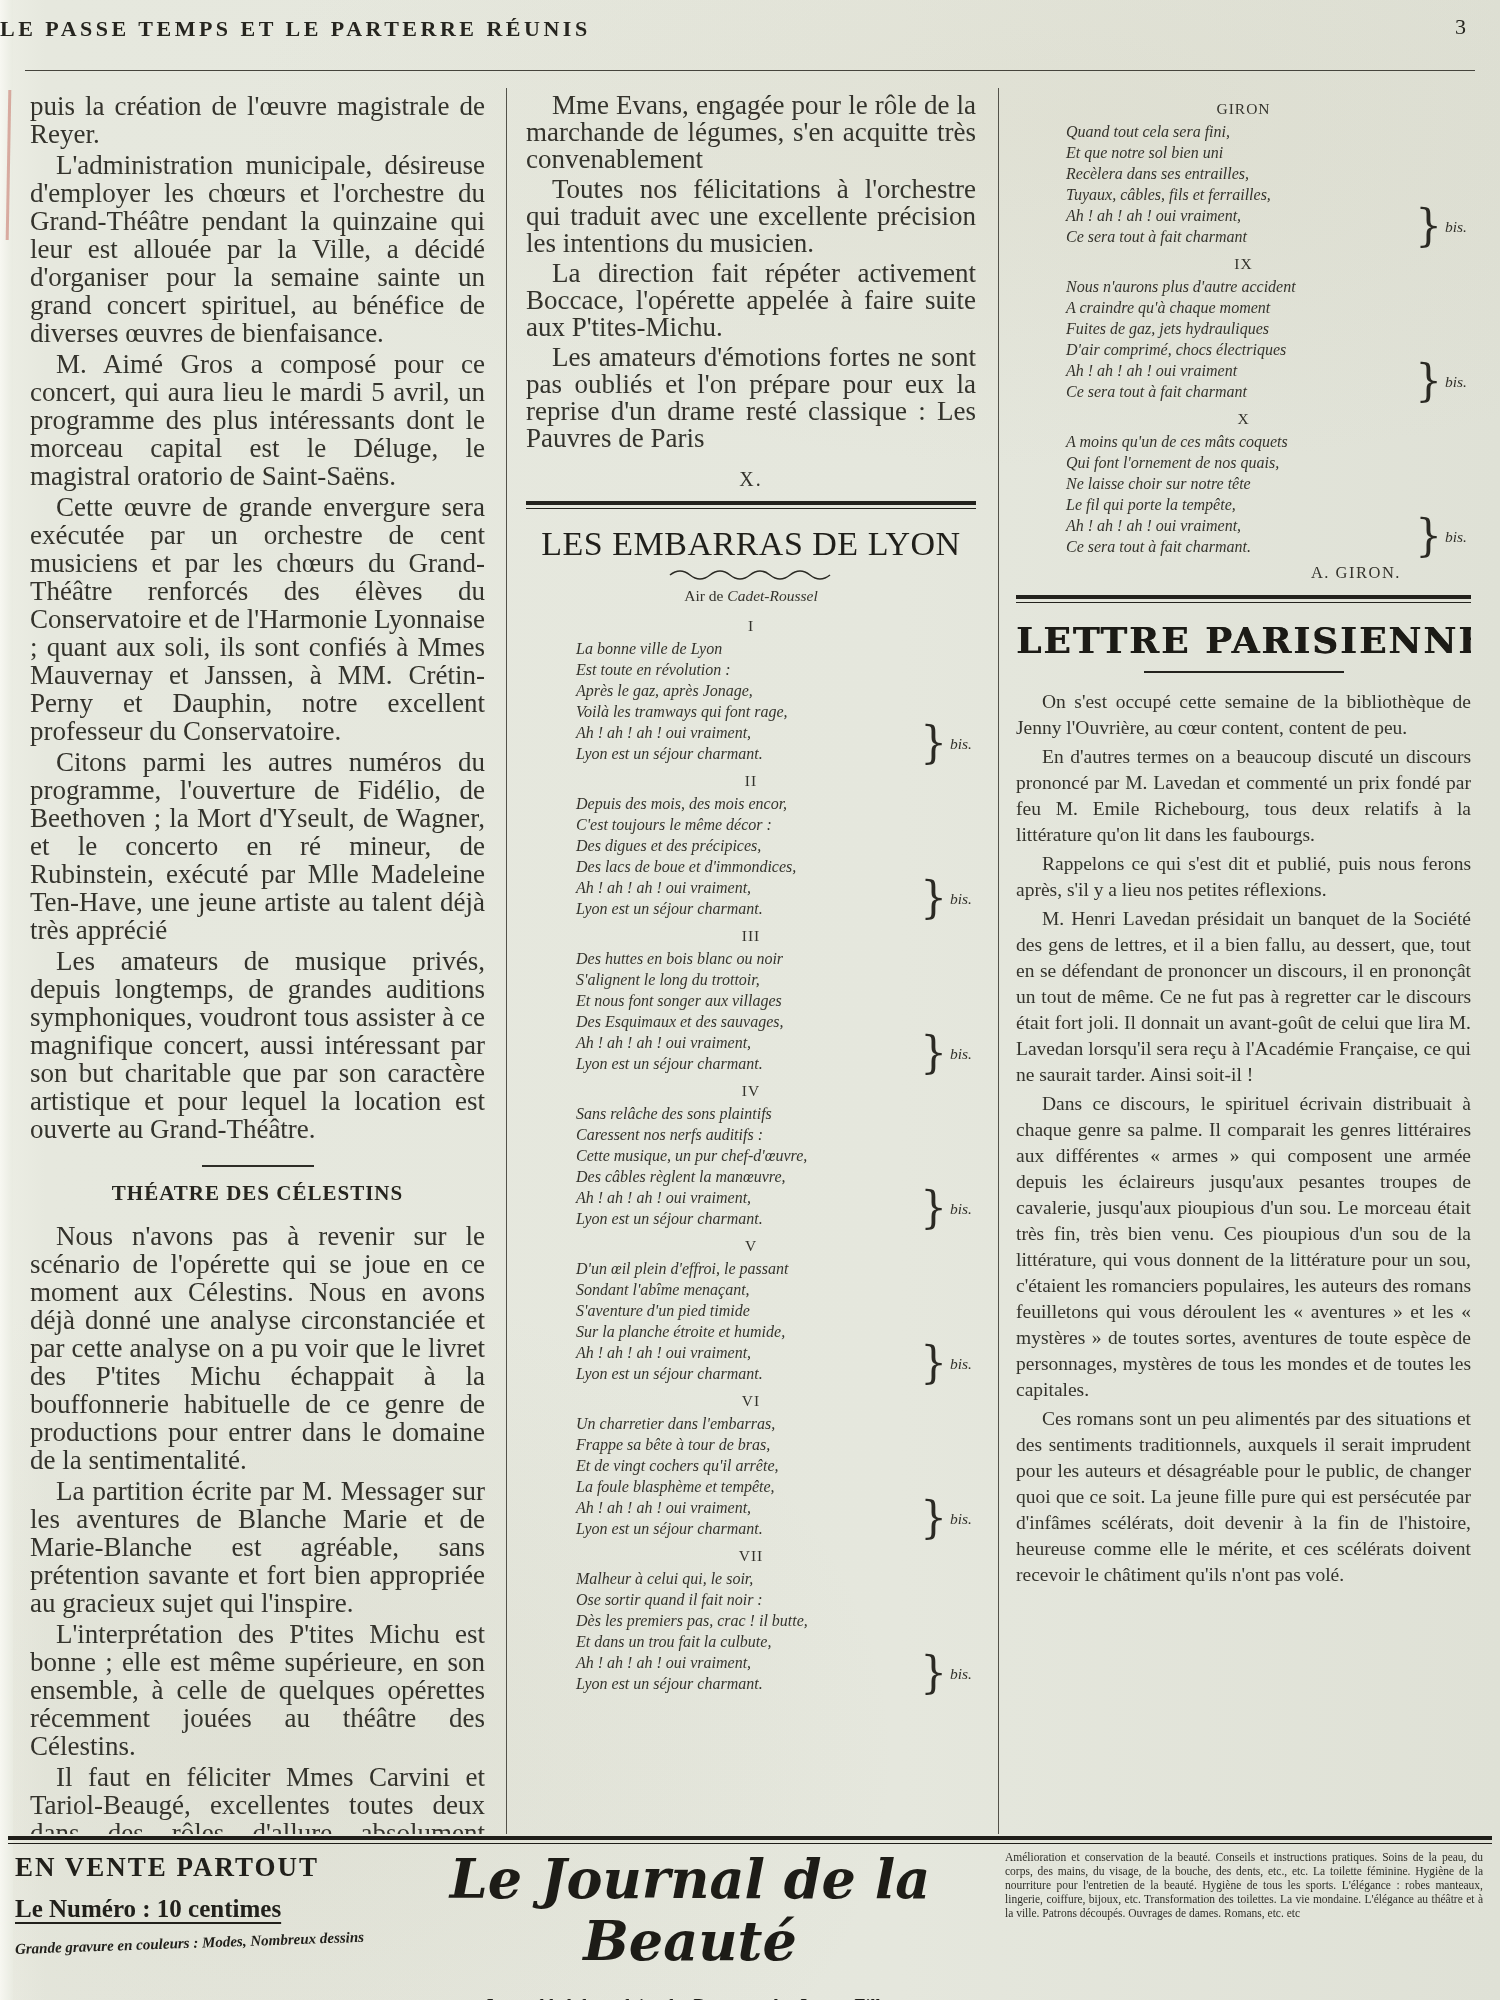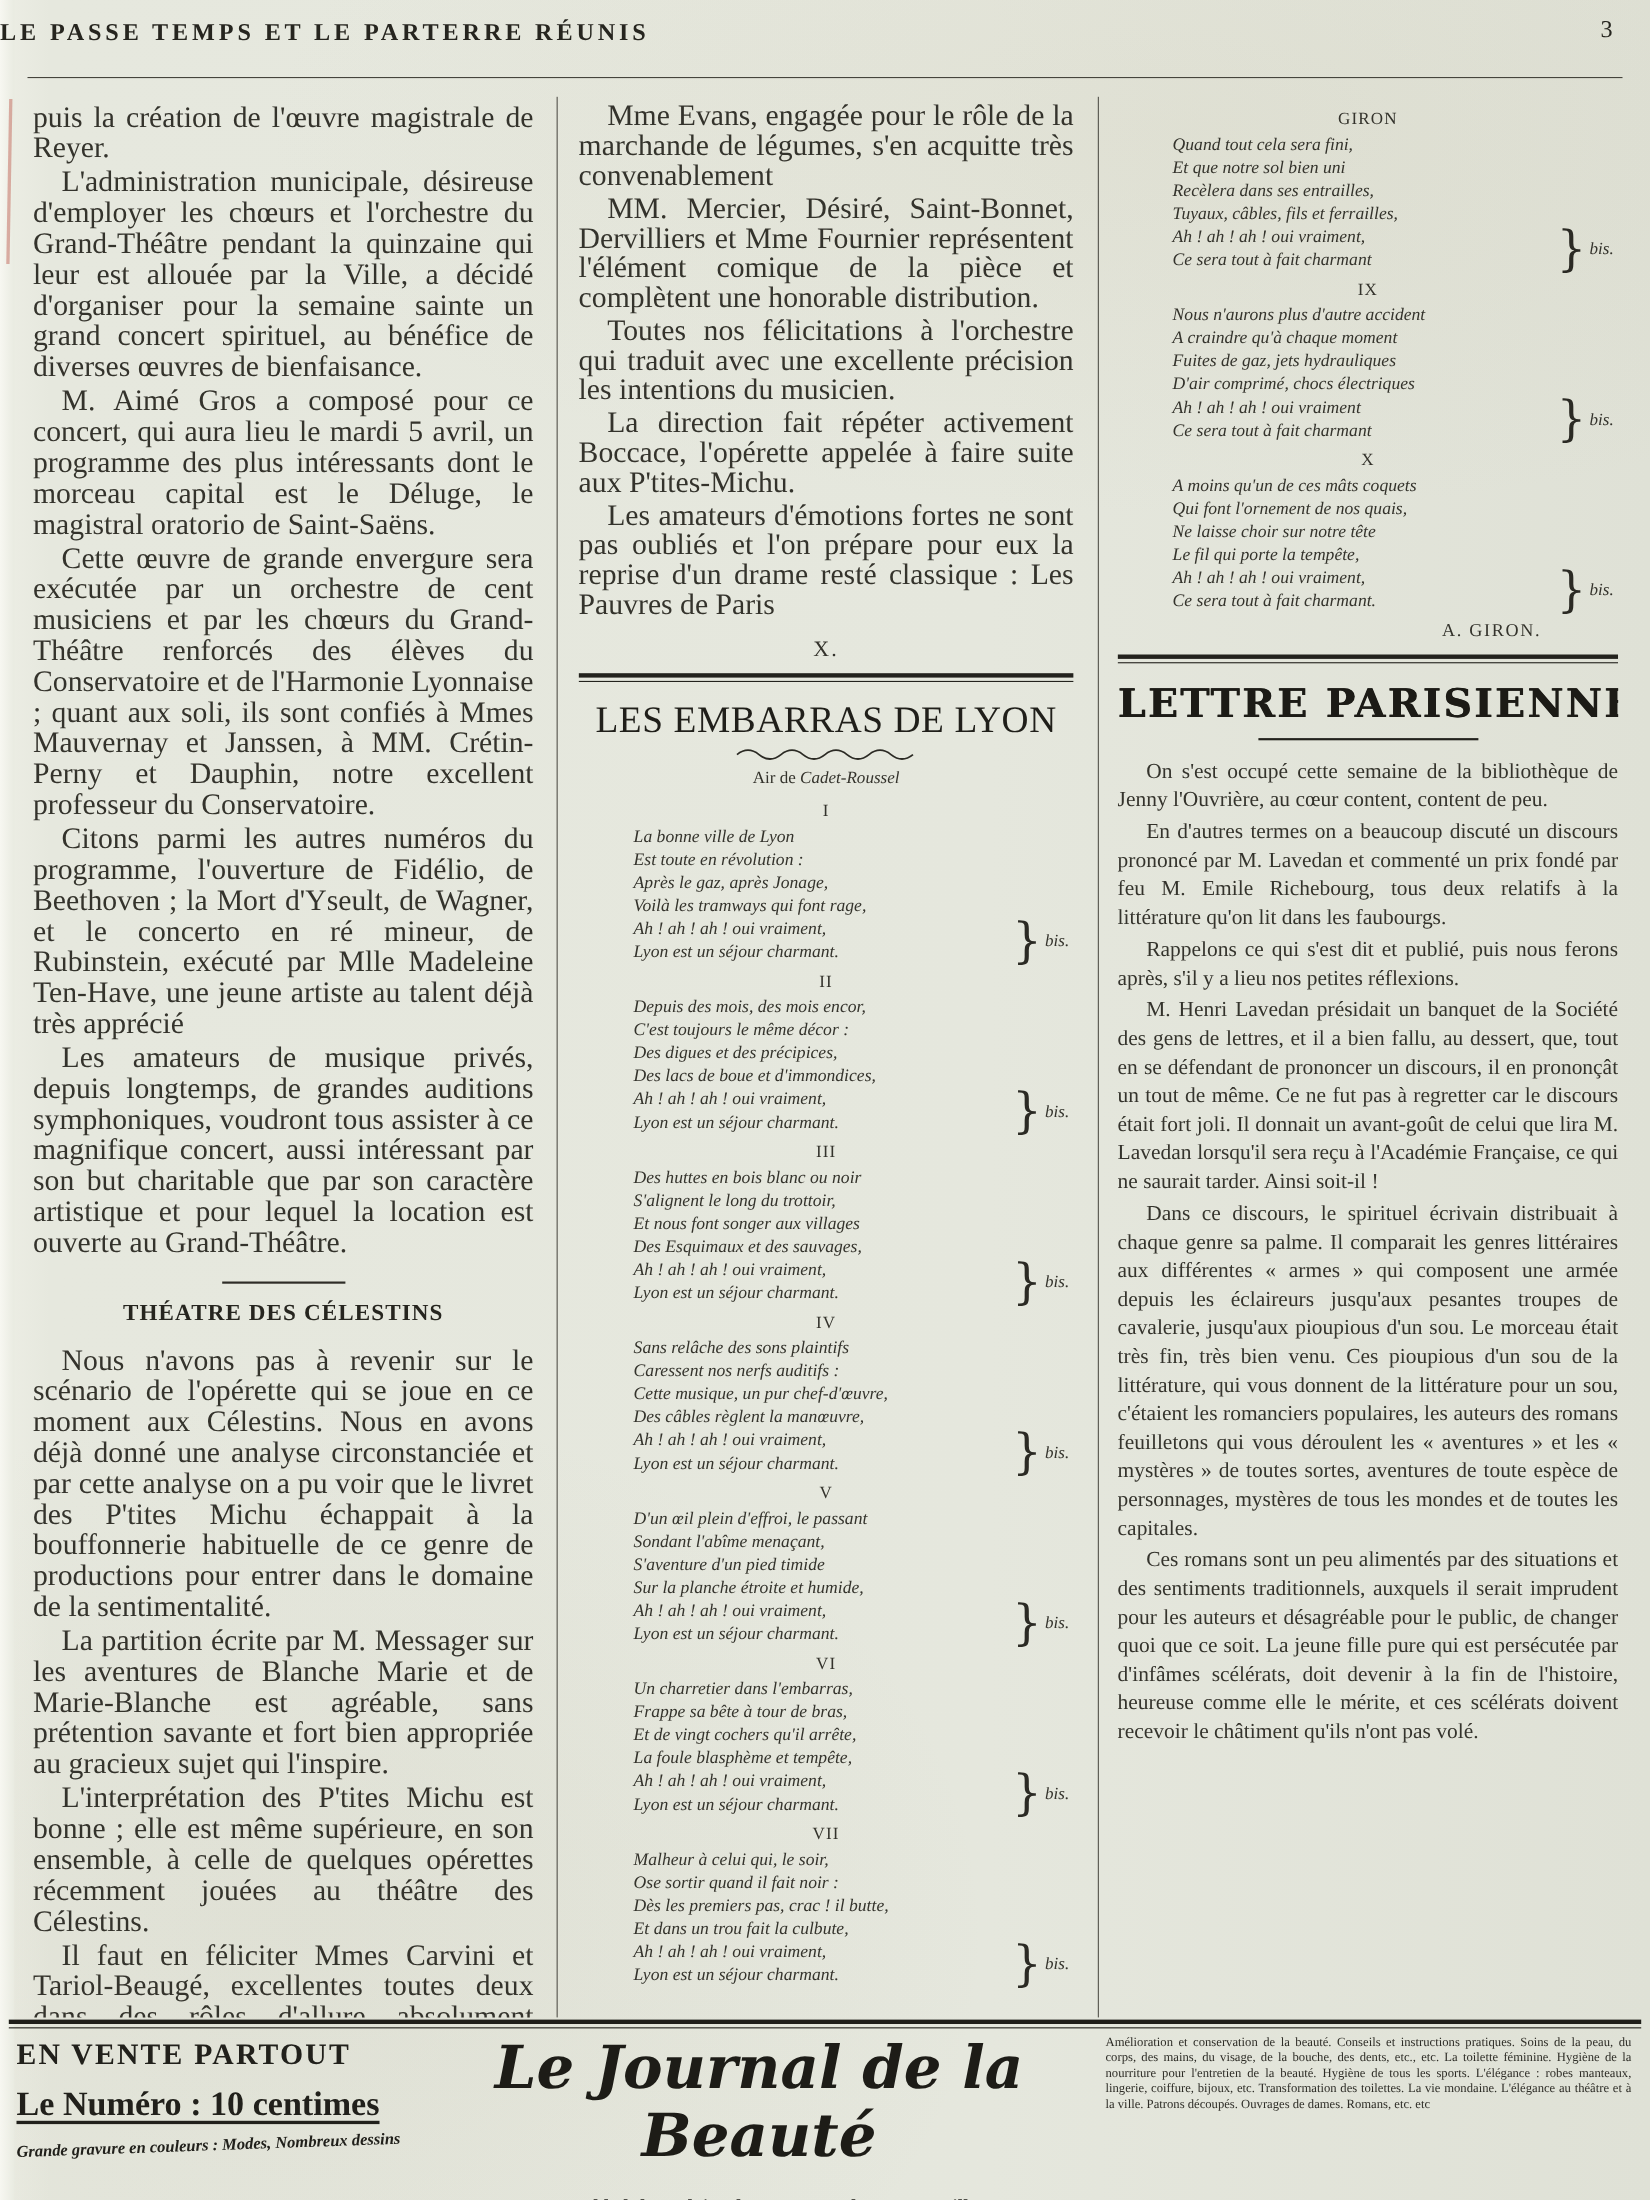--- a/index.html
+++ b/index.html
@@ -64,21 +64,21 @@
   .headline2 { margin:2px 0 0; text-align:center; font-family:"DejaVu Serif", serif;
     font-size:36px; font-weight:bold; letter-spacing:2px; color:#1c1b16;
     text-shadow:.5px 0 0 #1c1b16; white-space:nowrap; }
   .headline2-rule { width:200px; height:2px; background:#23221d; margin:10px auto 16px; }
 
   .ad-rule { position:absolute; left:8px; top:1836px; width:1484px;
     border-top:4px solid #1f1e19; border-bottom:1px solid #1f1e19; height:3px; }
   .ad { position:absolute; left:0; top:1848px; width:1500px; height:152px; }
   .ad-left { position:absolute; left:15px; top:4px; width:385px; color:#21201b; }
   .ad-l1 { font-size:27px; font-weight:bold; letter-spacing:2px; }
-  .ad-l2 { font-size:31px; font-weight:bold; margin-top:12px; text-decoration:underline; text-underline-offset:5px; }
+  .ad-l2 { font-size:25px; font-weight:bold; margin-top:12px; text-decoration:underline; text-underline-offset:5px; }
   .ad-l3 { font-size:15px; font-weight:bold; font-style:italic; margin-top:18px; transform:rotate(-2deg); transform-origin:left; }
   .ad-center { position:absolute; left:395px; top:0; width:590px; text-align:center; color:#1d1c17; }
   .ad-title { font-family:"DejaVu Serif", serif; font-style:italic; font-weight:bold;
     font-size:54px; line-height:62px; }
   .ad-sub { font-size:18px; font-weight:bold; margin-top:24px; }
   .ad-right { position:absolute; left:1005px; top:2px; width:478px;
     font-size:11.5px; line-height:14px; text-align:justify; color:#2e2d27; }
 </style>
 </head>
 <body>
@@ -112,21 +112,20 @@
         <p class="para">La partition écrite par M. Messager sur les aventures de Blanche Marie et de Marie-Blanche est agréable, sans prétention savante et fort bien appropriée au gracieux sujet qui l'inspire.</p>
         <p class="para">L'interprétation des P'tites Michu est bonne ; elle est même supérieure, en son ensemble, à celle de quelques opérettes récemment jouées au théâtre des Célestins.</p>
         <p class="para">Il faut en féliciter Mmes Carvini et Tariol-Beaugé, excellentes toutes deux dans des rôles d'allure absolument différente : la première, pleine de réserve et de charme, la seconde pleine de verve et de bonne humeur.</p>
       </div>
   </div>
 
   <div class="col col2">
     <div>
 
     <p class="para">Mme Evans, engagée pour le rôle de la marchande de légumes, s'en acquitte très convenablement</p>
-        <p class="para">MM. Mercier, Désiré, Saint-Bonnet, Dervilliers et Mme Fournier représentent l'élément comique de la pièce et complètent une honorable distribution.</p>
         <p class="para">Toutes nos félicitations à l'orchestre qui traduit avec une excellente précision les intentions du musicien.</p>
         <p class="para">La direction fait répéter activement Boccace, l'opérette appelée à faire suite aux P'tites-Michu.</p>
         <p class="para">Les amateurs d'émotions fortes ne sont pas oubliés et l'on prépare pour eux la reprise d'un drame resté classique : Les Pauvres de Paris</p>
       </div>
     <div class="sig-x">X.</div>
     <div class="rule-double"></div>
     <h1 class="headline1">LES EMBARRAS DE LYON</h1>
     <div class="wave">
       <svg width="170" height="14" viewBox="0 0 170 14" aria-hidden="true">
         <path d="M4,8 Q14,0 24,8 T44,8 T64,8 T84,8 T104,8 T124,8 T144,8 T164,8" fill="none" stroke="#2b2a24" stroke-width="1.6"></path>

